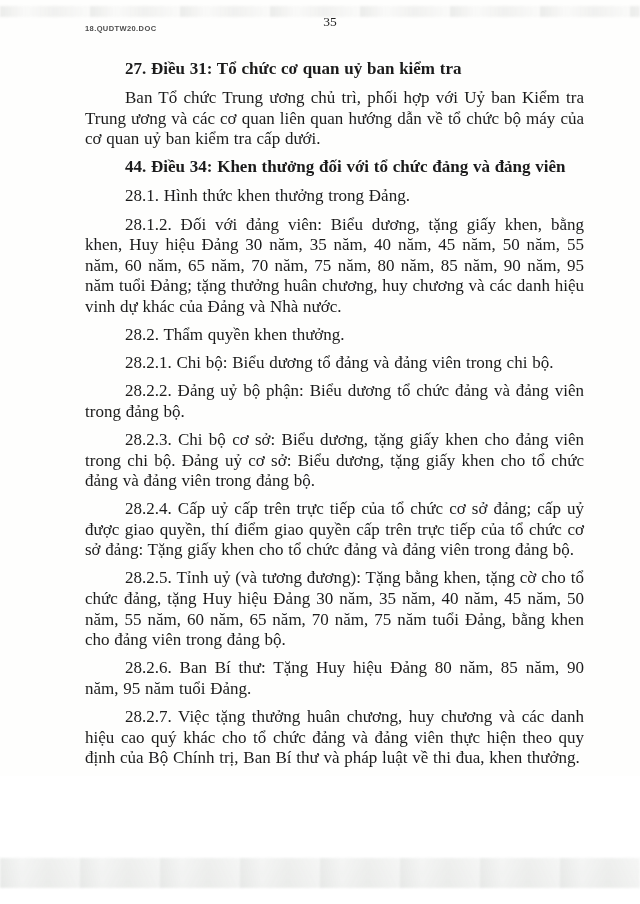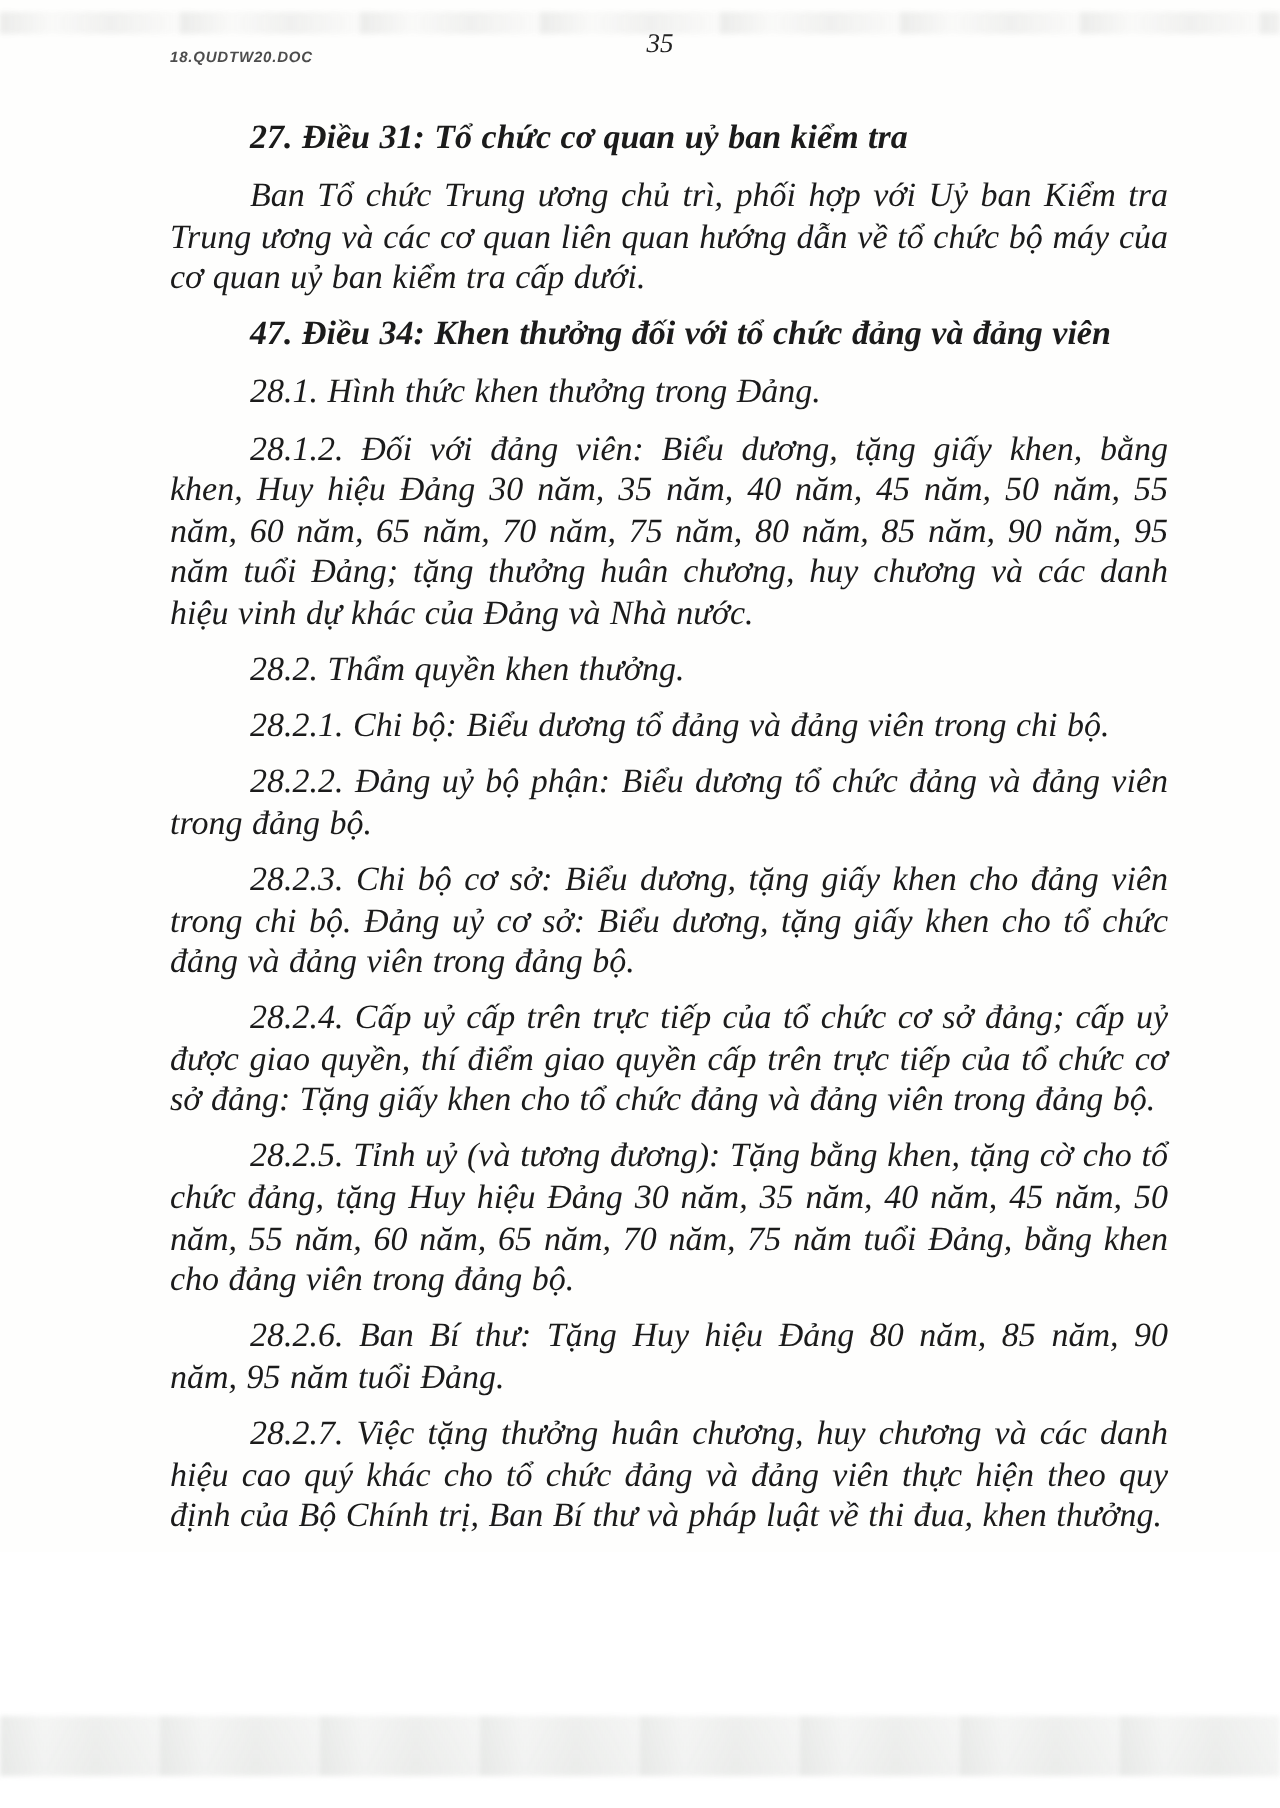--- a/index.html
+++ b/index.html
@@ -7,21 +7,20 @@
     width: 640px; height: 904px;
     background: #ffffff;
     font-family: "Liberation Serif", "DejaVu Serif", serif;
     overflow: hidden;
   }
   .page {
     position: relative;
     width: 640px; height: 776px;
     background: #fefefd;
     color: #1b1b1b;
-    font-style: italic;
   }
   
   .scan-band {
     position: absolute; left: 0; right: 0;
     pointer-events: none;
     filter: blur(1.2px);
   }
   .scan-band-top {
     top: 6px; height: 11px;
     background:
@@ -80,21 +79,21 @@
 
 <div class="page">
   <div class="scan-band scan-band-top"></div>
 
   <div class="doc-ref">18.QUDTW20.DOC</div>
   <div class="page-number">35</div>
 
   <div class="content">
     <p class="heading">27. Điều 31: Tổ chức cơ quan uỷ ban kiểm tra</p>
     <p class="para">Ban Tổ chức Trung ương chủ trì, phối hợp với Uỷ ban Kiểm tra Trung ương và các cơ quan liên quan hướng dẫn về tổ chức bộ máy của cơ quan uỷ ban kiểm tra cấp dưới.</p>
-    <p class="heading">47. Điều 34: Khen thưởng đối với tổ chức đảng và đảng viên</p>
+    <p class="heading">44. Điều 34: Khen thưởng đối với tổ chức đảng và đảng viên</p>
     <p class="para">28.1. Hình thức khen thưởng trong Đảng.</p>
     <p class="para">28.1.2. Đối với đảng viên: Biểu dương, tặng giấy khen, bằng khen, Huy hiệu Đảng 30 năm, 35 năm, 40 năm, 45 năm, 50 năm, 55 năm, 60 năm, 65 năm, 70 năm, 75 năm, 80 năm, 85 năm, 90 năm, 95 năm tuổi Đảng; tặng thưởng huân chương, huy chương và các danh hiệu vinh dự khác của Đảng và Nhà nước.</p>
     <p class="para">28.2. Thẩm quyền khen thưởng.</p>
     <p class="para">28.2.1. Chi bộ: Biểu dương tổ đảng và đảng viên trong chi bộ.</p>
     <p class="para">28.2.2. Đảng uỷ bộ phận: Biểu dương tổ chức đảng và đảng viên trong đảng bộ.</p>
     <p class="para">28.2.3. Chi bộ cơ sở: Biểu dương, tặng giấy khen cho đảng viên trong chi bộ. Đảng uỷ cơ sở: Biểu dương, tặng giấy khen cho tổ chức đảng và đảng viên trong đảng bộ.</p>
     <p class="para">28.2.4. Cấp uỷ cấp trên trực tiếp của tổ chức cơ sở đảng; cấp uỷ được giao quyền, thí điểm giao quyền cấp trên trực tiếp của tổ chức cơ sở đảng: Tặng giấy khen cho tổ chức đảng và đảng viên trong đảng bộ.</p>
     <p class="para">28.2.5. Tỉnh uỷ (và tương đương): Tặng bằng khen, tặng cờ cho tổ chức đảng, tặng Huy hiệu Đảng 30 năm, 35 năm, 40 năm, 45 năm, 50 năm, 55 năm, 60 năm, 65 năm, 70 năm, 75 năm tuổi Đảng, bằng khen cho đảng viên trong đảng bộ.</p>
     <p class="para">28.2.6. Ban Bí thư: Tặng Huy hiệu Đảng 80 năm, 85 năm, 90 năm, 95 năm tuổi Đảng.</p>
     <p class="para">28.2.7. Việc tặng thưởng huân chương, huy chương và các danh hiệu cao quý khác cho tổ chức đảng và đảng viên thực hiện theo quy định của Bộ Chính trị, Ban Bí thư và pháp luật về thi đua, khen thưởng.</p>

